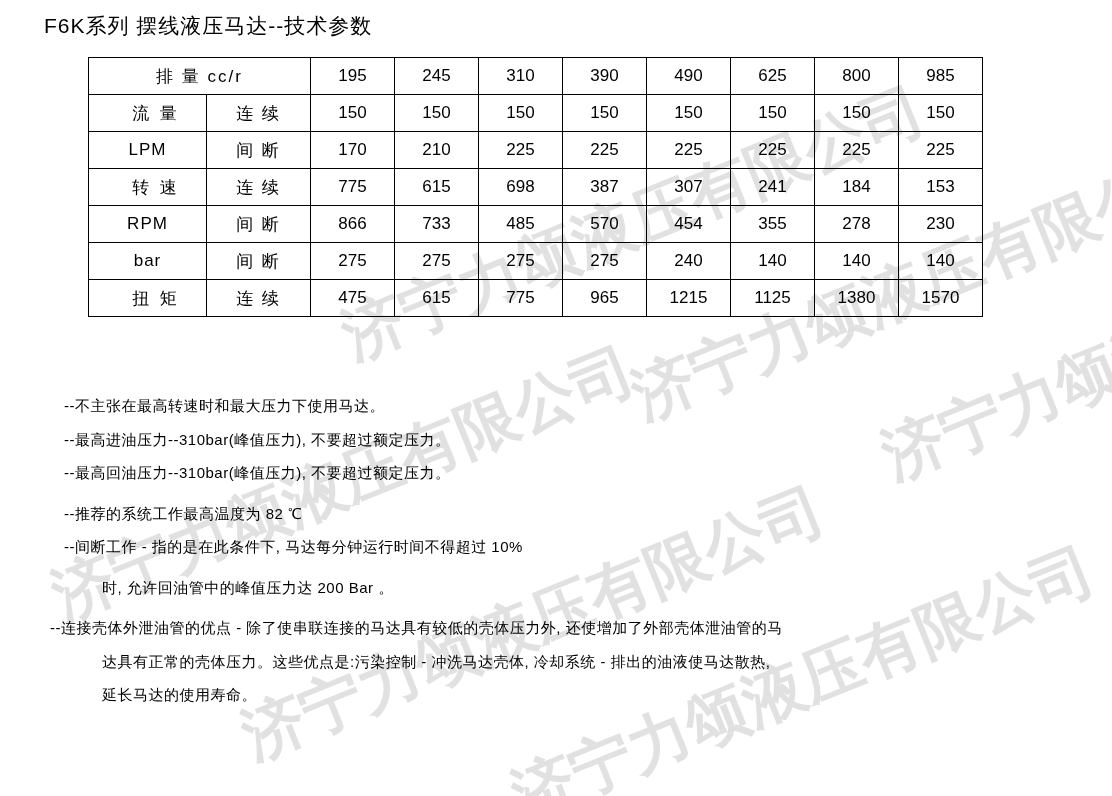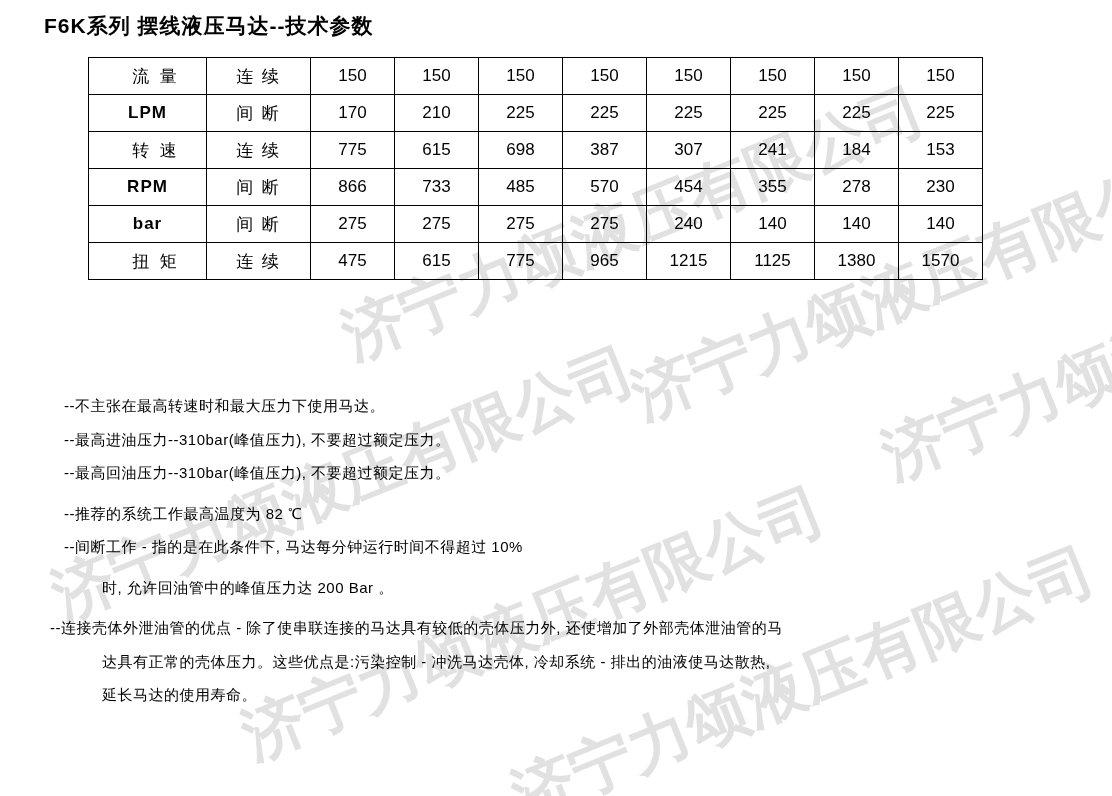--- a/index.html
+++ b/index.html
@@ -42,21 +42,21 @@
   .wm3 { left: 500px; top: 760px; font-size: 62px; transform: rotate(-22deg); }
   .wm4 { left: 330px; top: 300px; font-size: 62px; transform: rotate(-22deg); }
   .wm5 { left: 620px; top: 360px; font-size: 62px; transform: rotate(-22deg); }
   .wm6 { left: 870px; top: 420px; font-size: 62px; transform: rotate(-22deg); }
 
   .title {
     position: absolute;
     left: 44px;
     top: 12px;
     font-size: 21px;
-    font-weight: bold;
+    font-weight: normal;
     letter-spacing: 1px;
     z-index: 2;
   }
 
   .table-wrap {
     position: absolute;
     left: 88px;
     top: 57px;
     z-index: 2;
   }
@@ -80,21 +80,20 @@
   td.rowhead {
     width: 92px;
     letter-spacing: 3px;
     padding: 0 4px;
   }
   td.rowhead-unit {
     width: 92px;
     letter-spacing: 1px;
     padding: 0 4px;
     border-top: none;
-    font-weight: bold;
   }
   td.rowhead-top {
     border-bottom: none;
     padding-left: 21px;
   }
   td.subhead {
     width: 101px;
     letter-spacing: 2px;
   }
   td.val {
@@ -132,20 +131,31 @@
     <div class="wm wm4">济宁力颂液压有限公司</div>
     <div class="wm wm5">济宁力颂液压有限公司</div>
     <div class="wm wm6">济宁力颂液压有限公司</div>
   </div>
 
   <div class="title">F6K系列 摆线液压马达--技术参数</div>
 
   <div class="table-wrap">
     <table class="spec">
       <tbody>
+        <tr>
+          <td class="hdr-label" colspan="2">排 量 cc/r</td>
+          <td class="val">195</td>
+          <td class="val">245</td>
+          <td class="val">310</td>
+          <td class="val">390</td>
+          <td class="val">490</td>
+          <td class="val">625</td>
+          <td class="val">800</td>
+          <td class="val">985</td>
+        </tr>
 
         <tr>
           <td class="rowhead rowhead-top">流 量</td>
           <td class="subhead">连 续</td>
           <td class="val">150</td>
           <td class="val">150</td>
           <td class="val">150</td>
           <td class="val">150</td>
           <td class="val">150</td>
           <td class="val">150</td>

